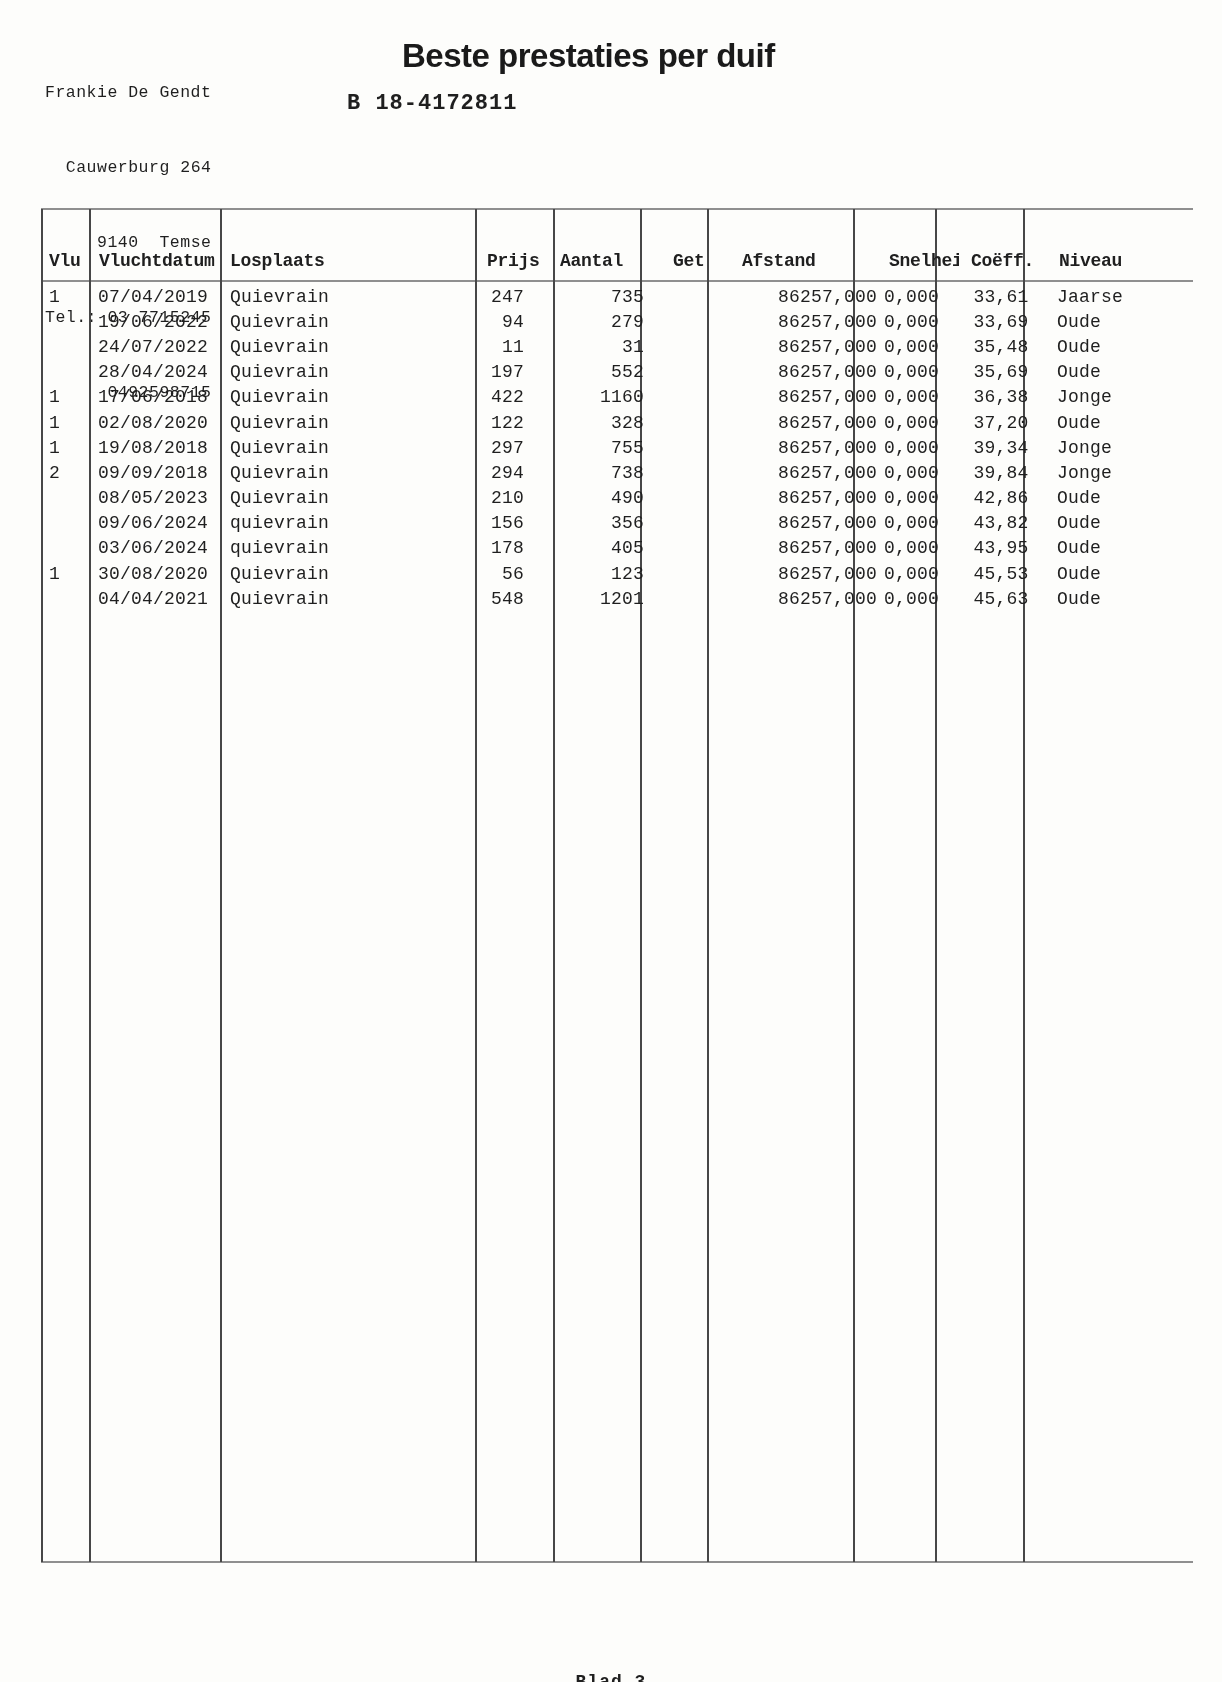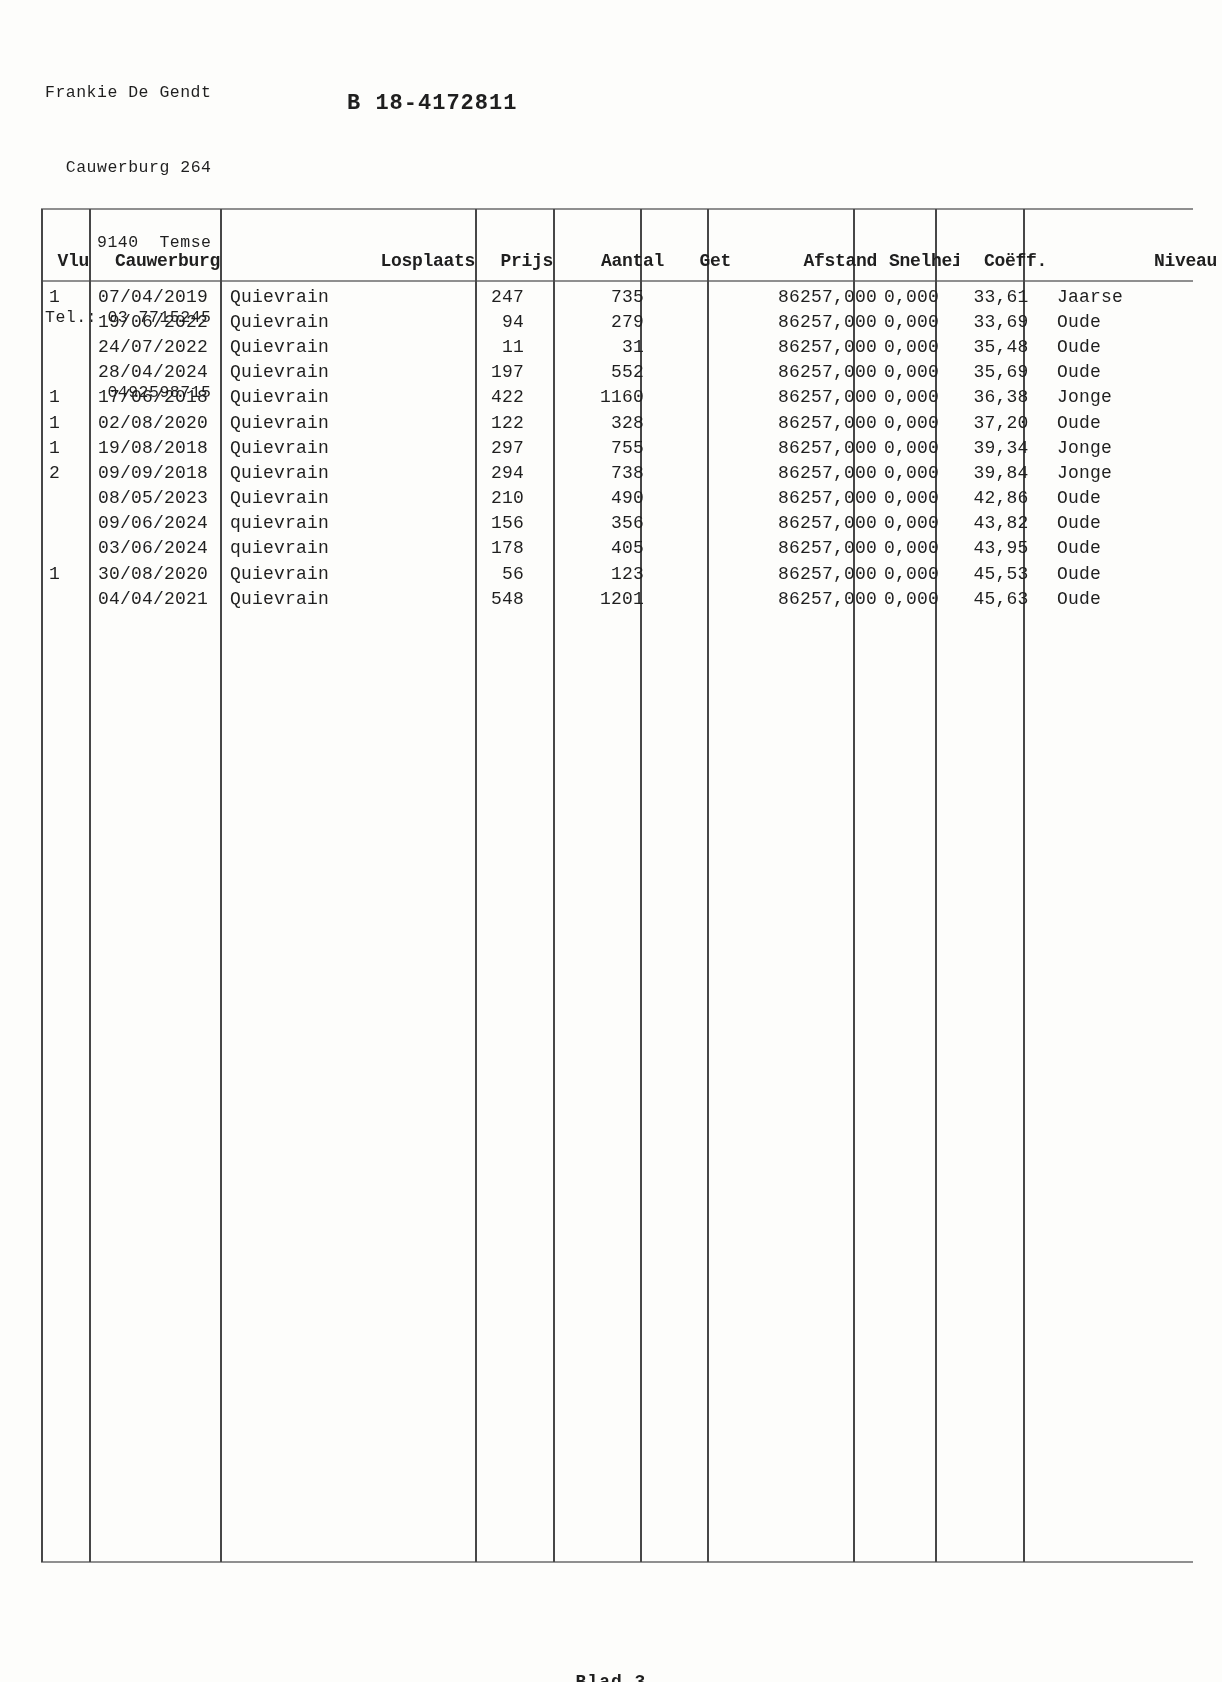--- a/index.html
+++ b/index.html
@@ -90,21 +90,21 @@
   .c0 { width: 48px;  padding-left: 8px; }
   .c1 { width: 131px; padding-left: 9px; }
   .c2 { width: 255px; padding-left: 10px; }
   .c3 { width: 78px;  text-align: right; padding-right: 29px; }
   .c4 { width: 111px;  text-align: right; padding-right: 20px; }
   .c5 { width: 67px; }
   .c6 { width: 146px; text-align: right; }
   .c7 { width: 82px;  text-align: right; padding-right: 20px; }
   .c8 { width: 88px;  text-align: center; padding-right: 4px; }
   .c9 { width: 170px; padding-left: 10px; }
-  .header-row .c { text-align: right; padding-right: 0; margin-top: 32px; }
+  .header-row .c { text-align: left; padding-right: 0; margin-top: 32px; }
   .header-row .c0 { padding-left: 8px; }
   .header-row .c1, .header-row .c2 { padding-left: 10px; }
   .header-row .c3 { padding-left: 12px; }
   .header-row .c4 { padding-left: 7px; }
   .header-row .c5 { padding-left: 9px; }
   .header-row .c6 { padding-left: 11px; }
   .header-row .c7, .header-row .c8, .header-row .c9 { padding-left: 12px; }
 
   
   .footer {
@@ -123,41 +123,42 @@
 <div class="page">
 
   <div class="address">
     <div>Frankie De Gendt</div>
     <div>Cauwerburg 264</div>
     <div>9140  Temse</div>
     <div>Tel.: 03 7715245</div>
     <div>     0492598715</div>
   </div>
 
+  <div class="doc-title">Beste prestaties per duif</div>
   <div class="ring-number">B 18-4172811</div>
 
   <div class="table-region">
     <div class="hline top"></div>
     <div class="hline head-sep"></div>
     <div class="hline bottom"></div>
 
     <div class="vline" style="left:0"></div>
     <div class="vline" style="left:48px"></div>
     <div class="vline" style="left:179px"></div>
     <div class="vline" style="left:434px"></div>
     <div class="vline" style="left:512px"></div>
     <div class="vline" style="left:599px"></div>
     <div class="vline" style="left:666px"></div>
     <div class="vline" style="left:812px"></div>
     <div class="vline" style="left:894px"></div>
     <div class="vline" style="left:982px"></div>
 
     <div class="header-row">
       <span class="c c0">Vlu</span>
-      <span class="c c1">Cauwerburg</span>
+      <span class="c c1">Vluchtdatum</span>
       <span class="c c2">Losplaats</span>
       <span class="c c3">Prijs</span>
       <span class="c c4">Aantal</span>
       <span class="c c5">Get</span>
       <span class="c c6">Afstand</span>
       <span class="c c7">Snelheid</span>
       <span class="c c8">Coëff.</span>
       <span class="c c9">Niveau</span>
     </div>
 

